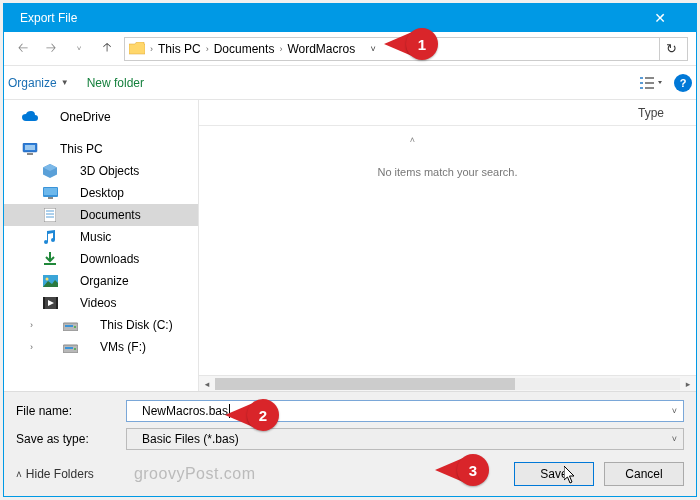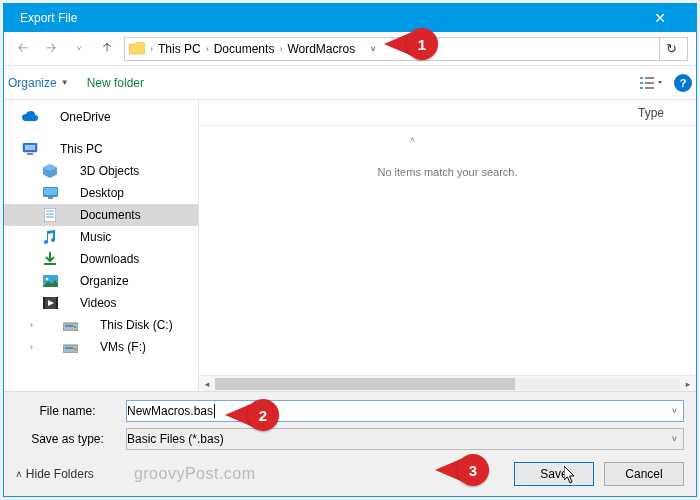--- a/index.html
+++ b/index.html
@@ -39,22 +39,22 @@
 .cols .c-name .arr { font-size: 9px; color: #888; }
 .cols .c-date { width: 130px; }
 .cols .c-type { width: 70px; }
 .emptymsg { text-align: center; color: #777; font-size: 11px; margin-top: 40px; }
 .hscroll { height: 16px; border-top: 1px solid #e5e5e5; background: #f5f5f5; display: flex; align-items: center; }
 .hscroll .lt, .hscroll .rt { width: 16px; text-align: center; font-size: 9px; color: #666; }
 .hscroll .track { flex: 1; height: 12px; background: #eee; position: relative; }
 .hscroll .thumb { position: absolute; left: 0; width: 300px; height: 12px; background: #ccc; }
 .bottom { background: #f0f0f0; border-top: 1px solid #ddd; padding: 8px 12px 10px; }
 .row { display: flex; align-items: center; margin-bottom: 6px; font-size: 12px; }
-.row label { width: 110px; text-align: center; padding-right: 7px; }
-.row .field { flex: 1; height: 22px; border: 1px solid #7aa7d8; background: #fff; padding: 0 0; font-size: 12px; display: flex; align-items: center; position: relative; }
+.row label { width: 110px; text-align: left; padding-right: 7px; }
+.row .field { flex: 1; height: 22px; border: 1px solid #7aa7d8; background: #fff; padding: 0 15px; font-size: 12px; display: flex; align-items: center; position: relative; }
 .row .field.plain { border-color: #bbb; background: #eee; }
 .row .field .dd { position: absolute; right: 6px; font-size: 9px; color: #555; }
 .row .field .cursor { display: inline-block; width: 1px; height: 14px; background: #000; margin-left: 1px; }
 .btnrow { display: flex; align-items: center; margin-top: 12px; gap: 10px; }
 .hidefolders { font-size: 12px; color: #333; display: flex; align-items: center; gap: 4px; }
 .hidefolders .car { font-size: 10px; }
 .watermark { color: #bbb; font-size: 16px; margin-left: 30px; letter-spacing: 0.5px; }
 .spacer { flex: 1; }
 .btn { width: 80px; height: 24px; border: 1px solid #aaa; background: #e8e8e8; font-size: 12px; display: flex; align-items: center; justify-content: center; cursor: pointer; }
 .btn.primary { border-color: #0078d7; }

